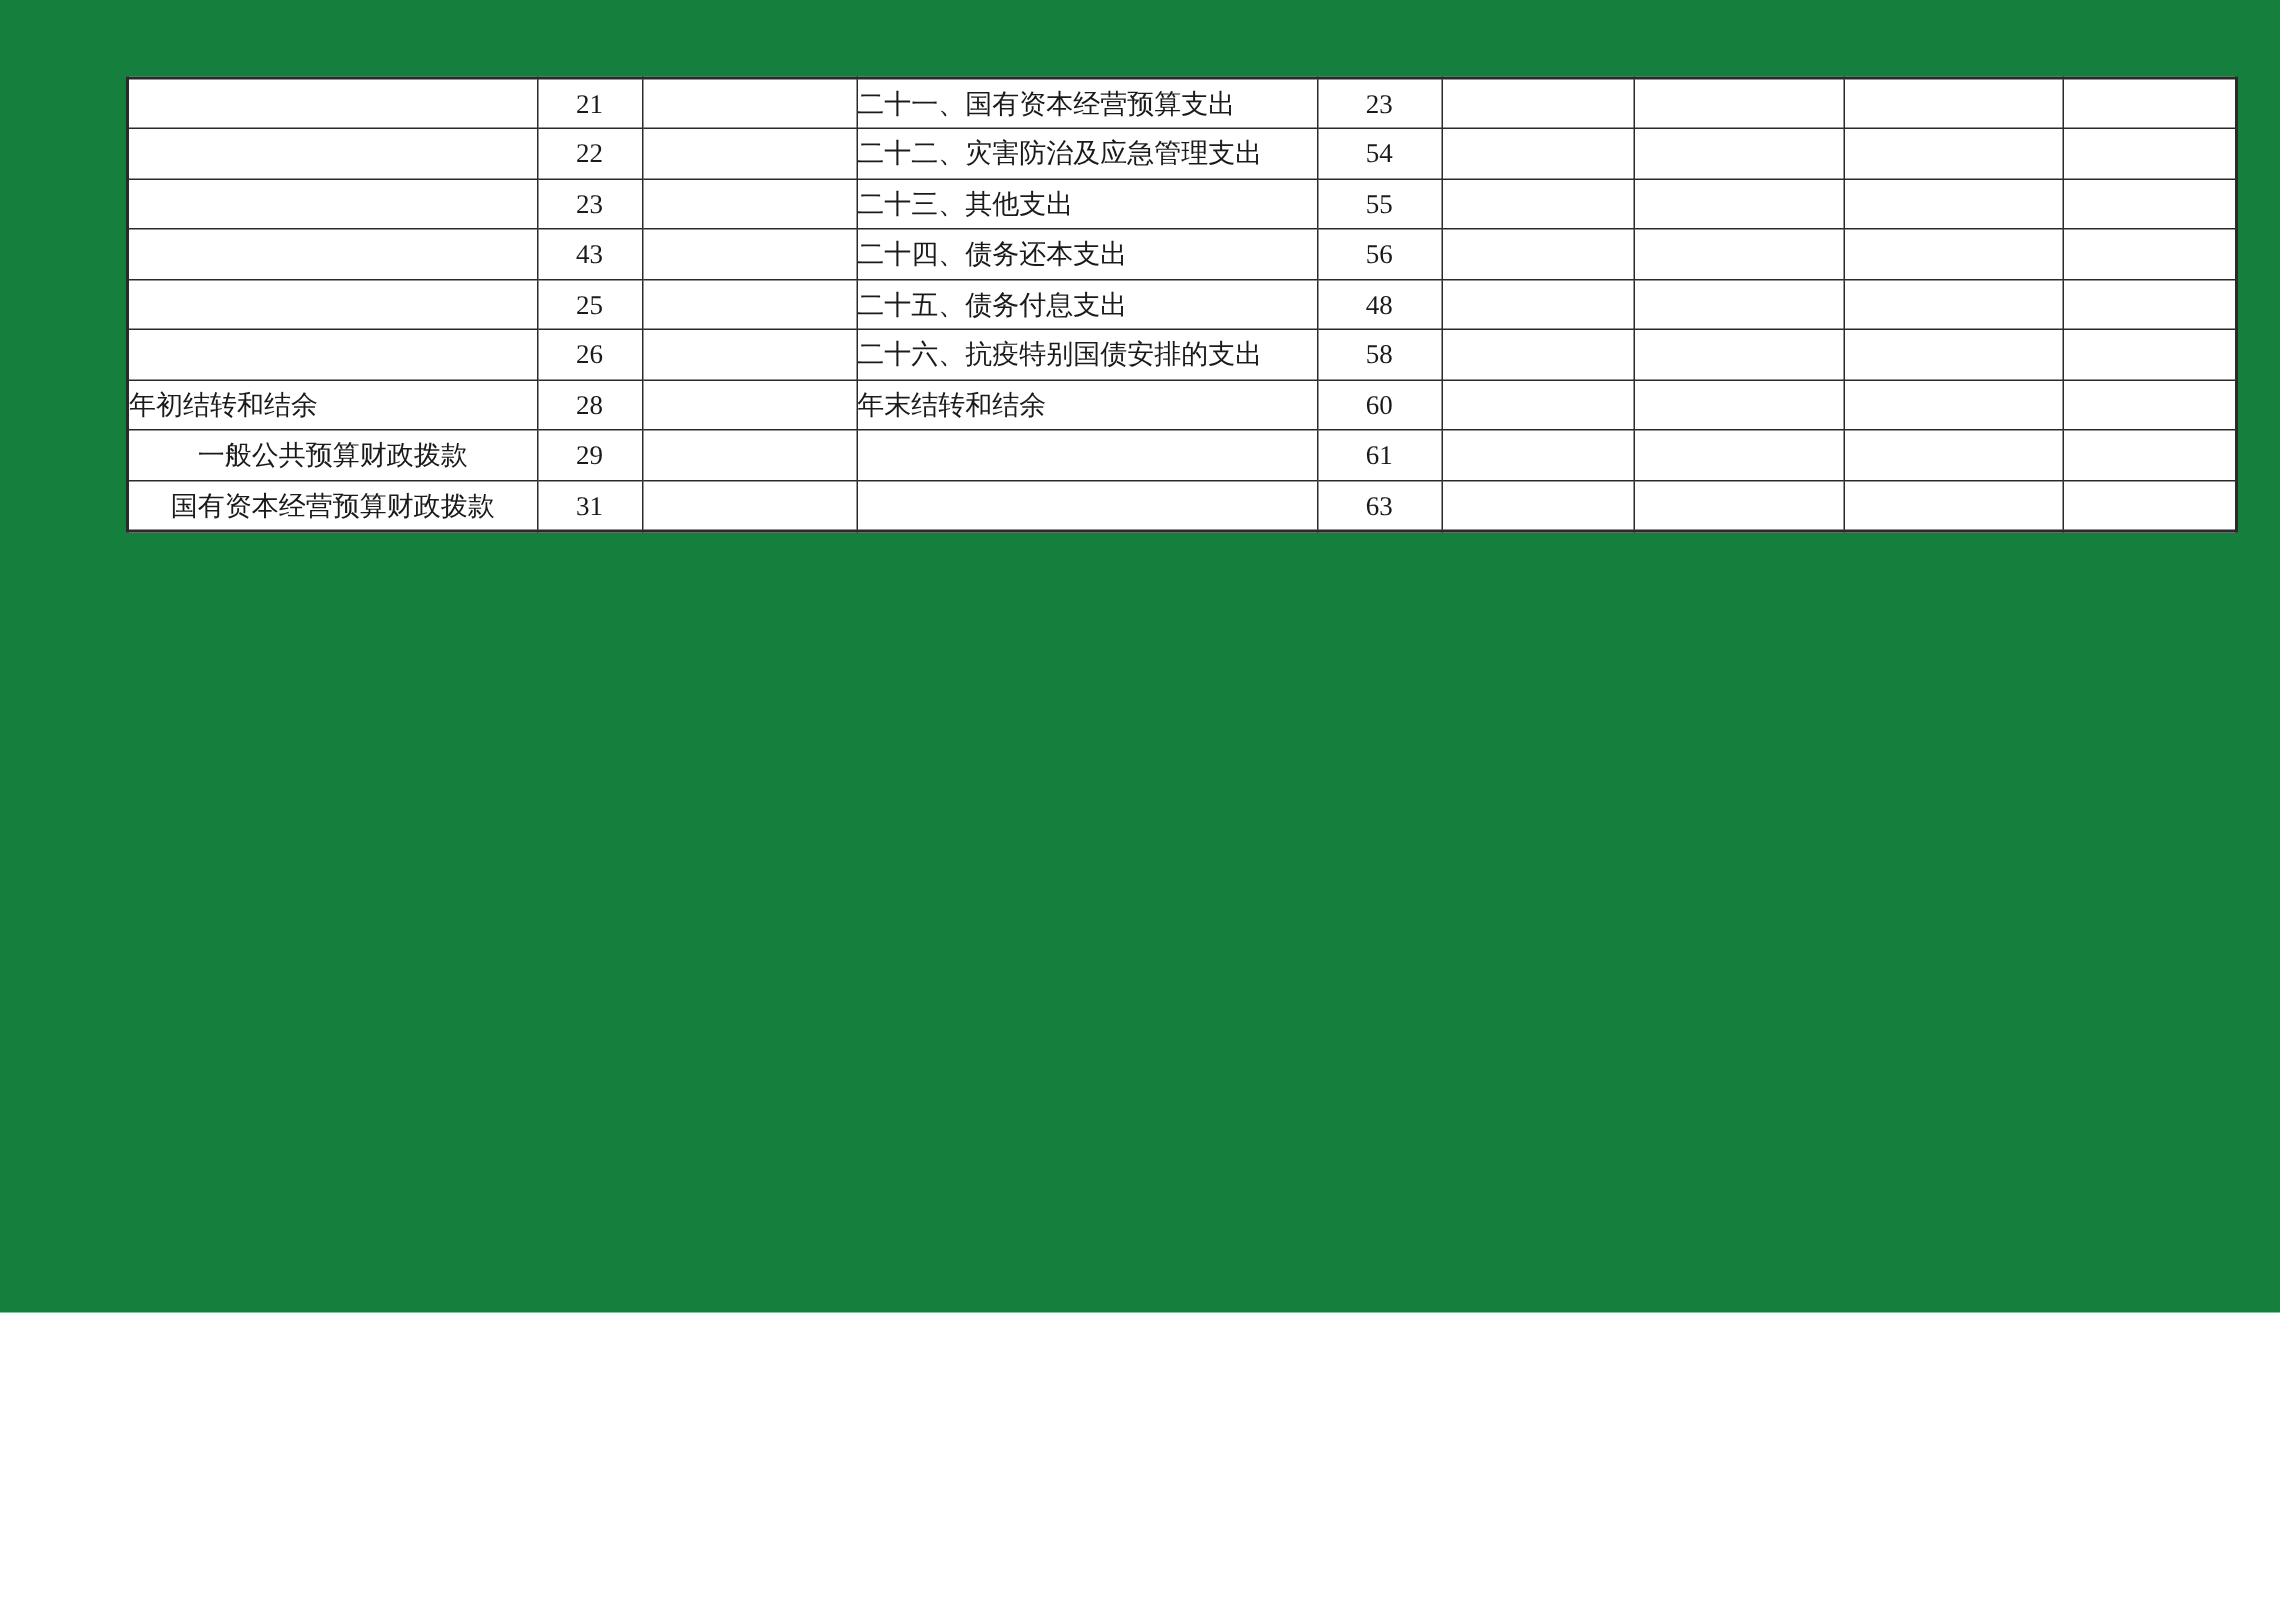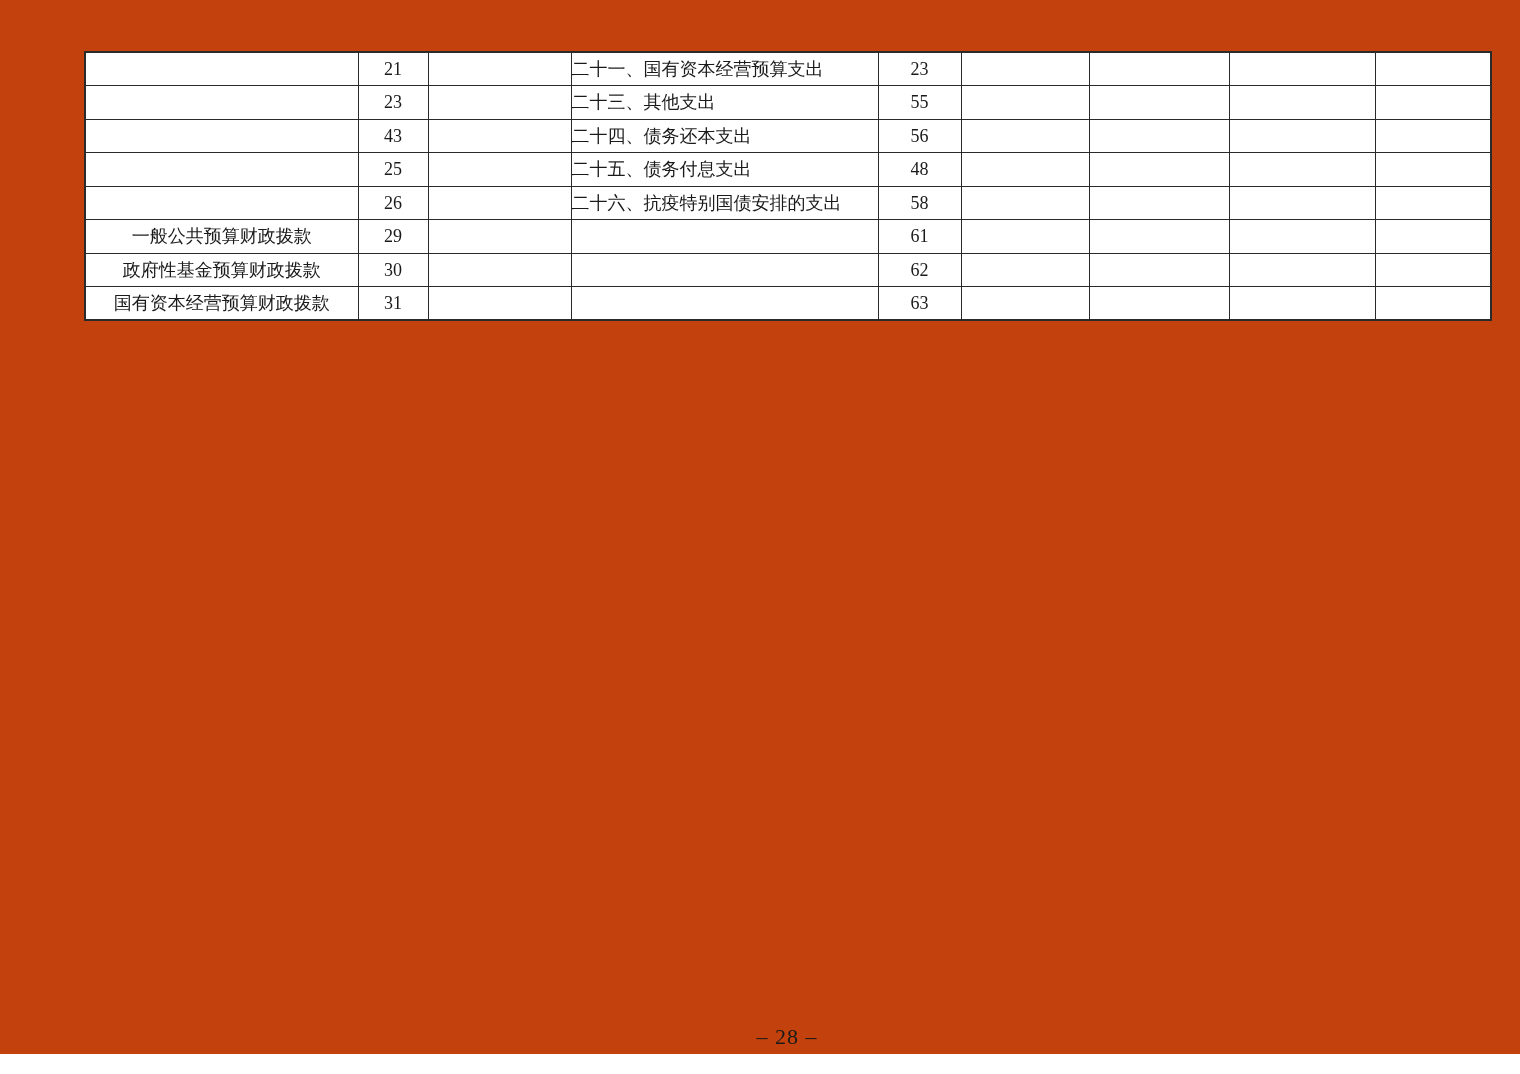--- a/index.html
+++ b/index.html
@@ -2,21 +2,21 @@
 <html><head>
 <meta charset="utf-8">
 <style>
   * { margin:0; padding:0; box-sizing:border-box; }
   html, body {
     width:1520px; height:1074px;
     background:#ffffff;
     font-family:"Liberation Serif","DejaVu Serif",serif;
     color:#1a1a1a;
   }
-  .sheet { position:relative; width:1520px; height:1054px; background:#c2410c; overflow:hidden; }
+  .sheet { position:relative; width:1520px; height:875px; background:#15803d; overflow:hidden; }
 
   table.budget {
     position:absolute; left:84px; top:51px;
     width:1406px;
     border-collapse:collapse; table-layout:fixed;
     border:2px solid #2a2a2a;
     background:#ffffff;
   }
   table.budget td {
     border:1px solid #2a2a2a;
@@ -77,20 +77,31 @@
         <td class="line-no">21</td>
         <td class="amount"></td>
         <td class="item-left">二十一、国有资本经营预算支出</td>
         <td class="line-no">23</td>
         <td class="amount"></td>
         <td class="amount"></td>
         <td></td>
         <td></td>
       </tr>
 
+      <tr>
+        <td class="item-left"></td>
+        <td class="line-no">22</td>
+        <td class="amount"></td>
+        <td class="item-left">二十二、灾害防治及应急管理支出</td>
+        <td class="line-no">54</td>
+        <td class="amount"></td>
+        <td class="amount"></td>
+        <td></td>
+        <td></td>
+      </tr>
 
       <tr>
         <td class="item-left"></td>
         <td class="line-no">23</td>
         <td class="amount"></td>
         <td class="item-left">二十三、其他支出</td>
         <td class="line-no">55</td>
         <td class="amount"></td>
         <td class="amount"></td>
         <td></td>
@@ -127,44 +138,44 @@
         <td class="amount"></td>
         <td class="item-left">二十六、抗疫特别国债安排的支出</td>
         <td class="line-no">58</td>
         <td class="amount"></td>
         <td class="amount"></td>
         <td></td>
         <td></td>
       </tr>
 
 
+      <tr>
+        <td class="item-left">年初结转和结余</td>
+        <td class="line-no">28</td>
+        <td class="amount"></td>
+        <td class="item-left">年末结转和结余</td>
+        <td class="line-no">60</td>
+        <td class="amount"></td>
+        <td class="amount"></td>
+        <td></td>
+        <td></td>
+      </tr>
 
       <tr>
         <td class="item-indent">一般公共预算财政拨款</td>
         <td class="line-no">29</td>
         <td class="amount"></td>
         <td class="item-left"></td>
         <td class="line-no">61</td>
         <td class="amount"></td>
         <td class="amount"></td>
         <td></td>
         <td></td>
       </tr>
 
-      <tr>
-        <td class="item-indent">政府性基金预算财政拨款</td>
-        <td class="line-no">30</td>
-        <td class="amount"></td>
-        <td class="item-left"></td>
-        <td class="line-no">62</td>
-        <td class="amount"></td>
-        <td class="amount"></td>
-        <td></td>
-        <td></td>
-      </tr>
 
       <tr>
         <td class="item-indent">国有资本经营预算财政拨款</td>
         <td class="line-no">31</td>
         <td class="amount"></td>
         <td class="item-left"></td>
         <td class="line-no">63</td>
         <td class="amount"></td>
         <td class="amount"></td>
         <td></td>

